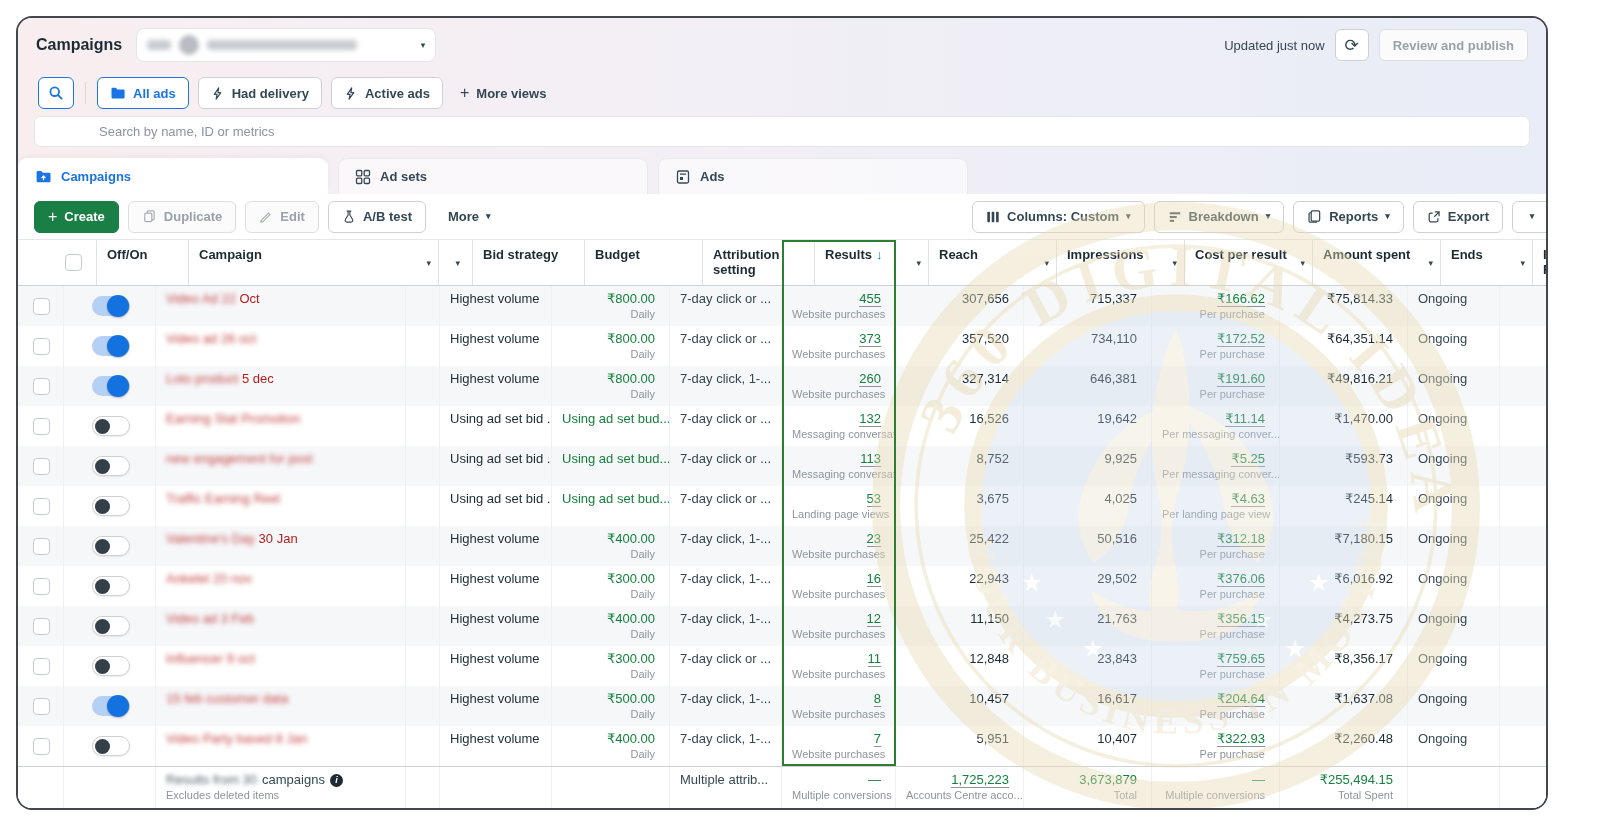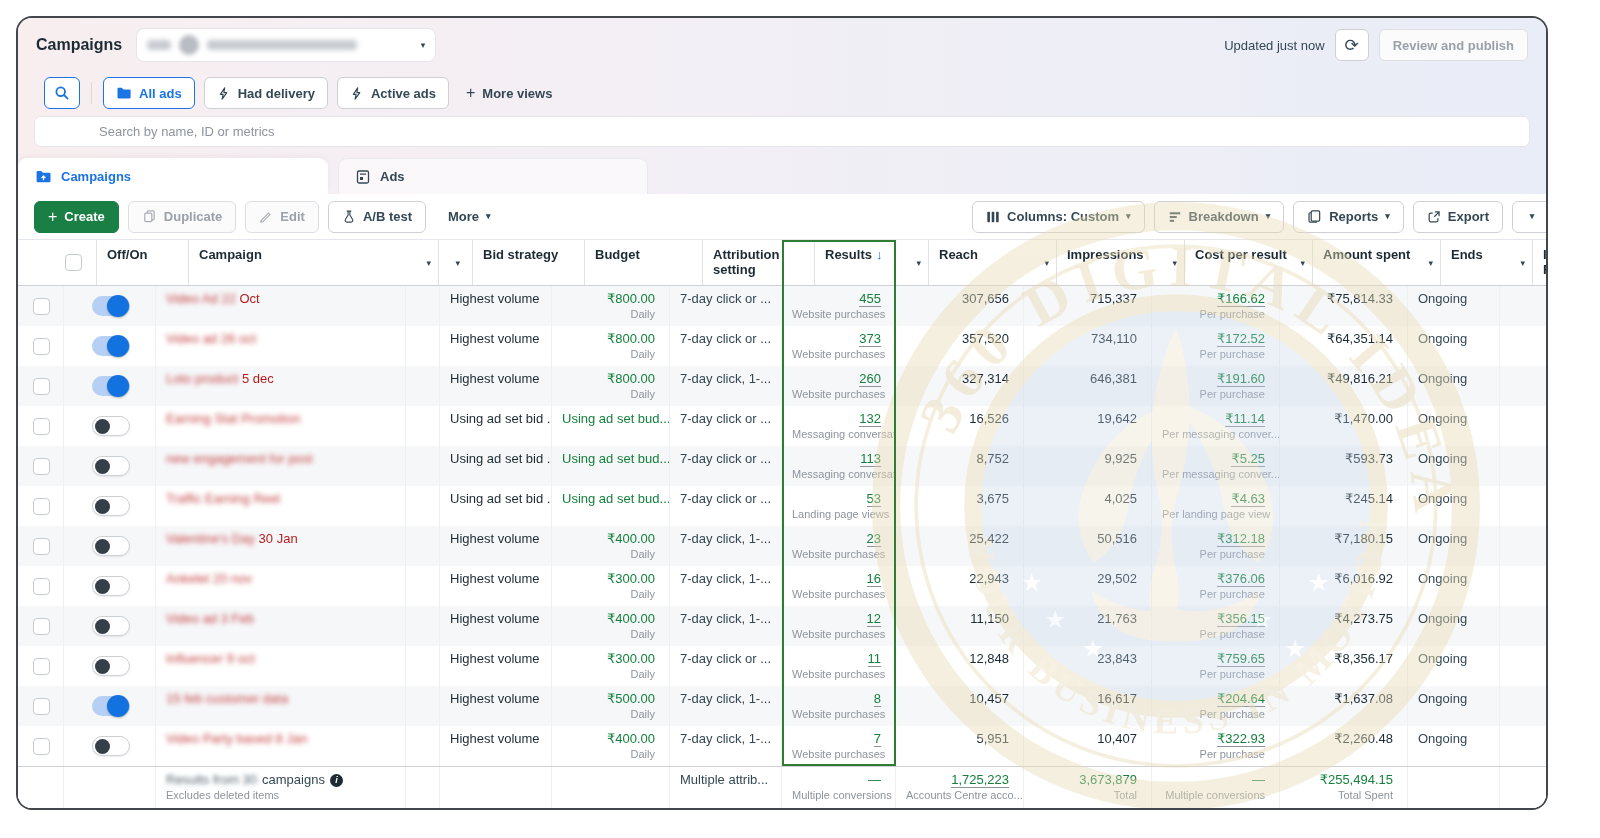--- a/index.html
+++ b/index.html
@@ -15,21 +15,21 @@
   .blob.b1 { width:24px; } .blob.b2 { width:150px; }
   .avatar-blob { width:20px; height:20px; border-radius:50%; background:#b9bcc2; filter:blur(2px); }
   .caret { font-size:9px; color:#344854; line-height:1; }
   .topbar-right { margin-left:auto; display:flex; align-items:center; gap:10px; }
   .updated { font-size:13px; color:#344854; }
   .iconbtn { width:34px; height:32px; border:1px solid #ced0d4; background:#fff; border-radius:6px; display:flex; align-items:center; justify-content:center; font-size:17px; color:#344854; }
   .btn { height:32px; border:1px solid #ced0d4; background:#fff; border-radius:6px; display:inline-flex; align-items:center; gap:7px; padding:0 13px; font-size:13px; font-weight:600; color:#344854; white-space:nowrap; }
   .btn.disabled { color:#9aa1a8; background:#fbfbfc; border-color:#dcdee2; }
   .btn.noborder { border:none; background:transparent; }
 
-  .viewbar { height:42px; display:flex; align-items:center; padding:0 26px; gap:9px; }
+  .viewbar { height:42px; display:flex; align-items:center; padding:0 20px; gap:9px; }
   .sq-search { width:36px; height:32px; border:1.5px solid #1b74e4; border-radius:6px; background:#fff; display:flex; align-items:center; justify-content:center; }
   .vdiv { width:1px; height:22px; background:#d5d8dc; margin:0 2px; }
   .chip { height:32px; border:1px solid #ced0d4; border-radius:6px; background:#fff; display:inline-flex; align-items:center; gap:7px; padding:0 12px; font-size:13px; font-weight:600; color:#344854; }
   .chip.active { border:1.5px solid #1b74e4; color:#1b74e4; }
   .moreviews { display:inline-flex; align-items:center; gap:7px; font-size:13px; font-weight:600; color:#344854; padding:0 8px; }
   .plus { font-size:16px; font-weight:500; line-height:1; }
   .viewbar-right { margin-left:auto; }
   .datebtn { height:34px; }
 
   .searchrow { height:40px; padding:2px 16px 0; }
@@ -150,20 +150,29 @@
       <input class="searchinput" placeholder="Search by name, ID or metrics" style="">
     </div>
 
     <div class="tabsrow">
       <div class="tab active">
         <svg class="ic" width="17" height="17" viewBox="0 0 16 16">
             <path d="M1.5 4a1.2 1.2 0 0 1 1.2-1.2h3.1L7.4 4.4h6a1.2 1.2 0 0 1 1.2 1.2v6.6a1.2 1.2 0 0 1-1.2 1.2H2.7a1.2 1.2 0 0 1-1.2-1.2z" fill="#1b74e4"></path>
             <path d="M8 11V7.6M6.5 9 8 7.4 9.5 9" stroke="#fff" stroke-width="1.2" fill="none" stroke-linecap="round" stroke-linejoin="round"></path>
           </svg>
         <span>Campaigns</span>
+      </div>
+      <div class="tab">
+        <svg class="ic" width="16" height="16" viewBox="0 0 16 16">
+            <rect x="1.5" y="1.5" width="5.3" height="5.3" rx="1" fill="none" stroke="#344854" stroke-width="1.3"></rect>
+            <rect x="9.2" y="1.5" width="5.3" height="5.3" rx="1" fill="none" stroke="#344854" stroke-width="1.3"></rect>
+            <rect x="1.5" y="9.2" width="5.3" height="5.3" rx="1" fill="none" stroke="#344854" stroke-width="1.3"></rect>
+            <rect x="9.2" y="9.2" width="5.3" height="5.3" rx="1" fill="none" stroke="#344854" stroke-width="1.3"></rect>
+          </svg>
+        <span>Ad sets</span>
       </div>
       <div class="tab">
         <svg class="ic" width="16" height="16" viewBox="0 0 16 16">
             <rect x="2.5" y="2" width="11" height="12" rx="1.5" fill="none" stroke="#344854" stroke-width="1.3"></rect>
             <line x1="5" y1="5.2" x2="11" y2="5.2" stroke="#344854" stroke-width="1.2"></line>
             <rect x="5" y="8" width="3" height="3" fill="#344854"></rect>
           </svg>
         <span>Ads</span>
       </div>
     </div>

